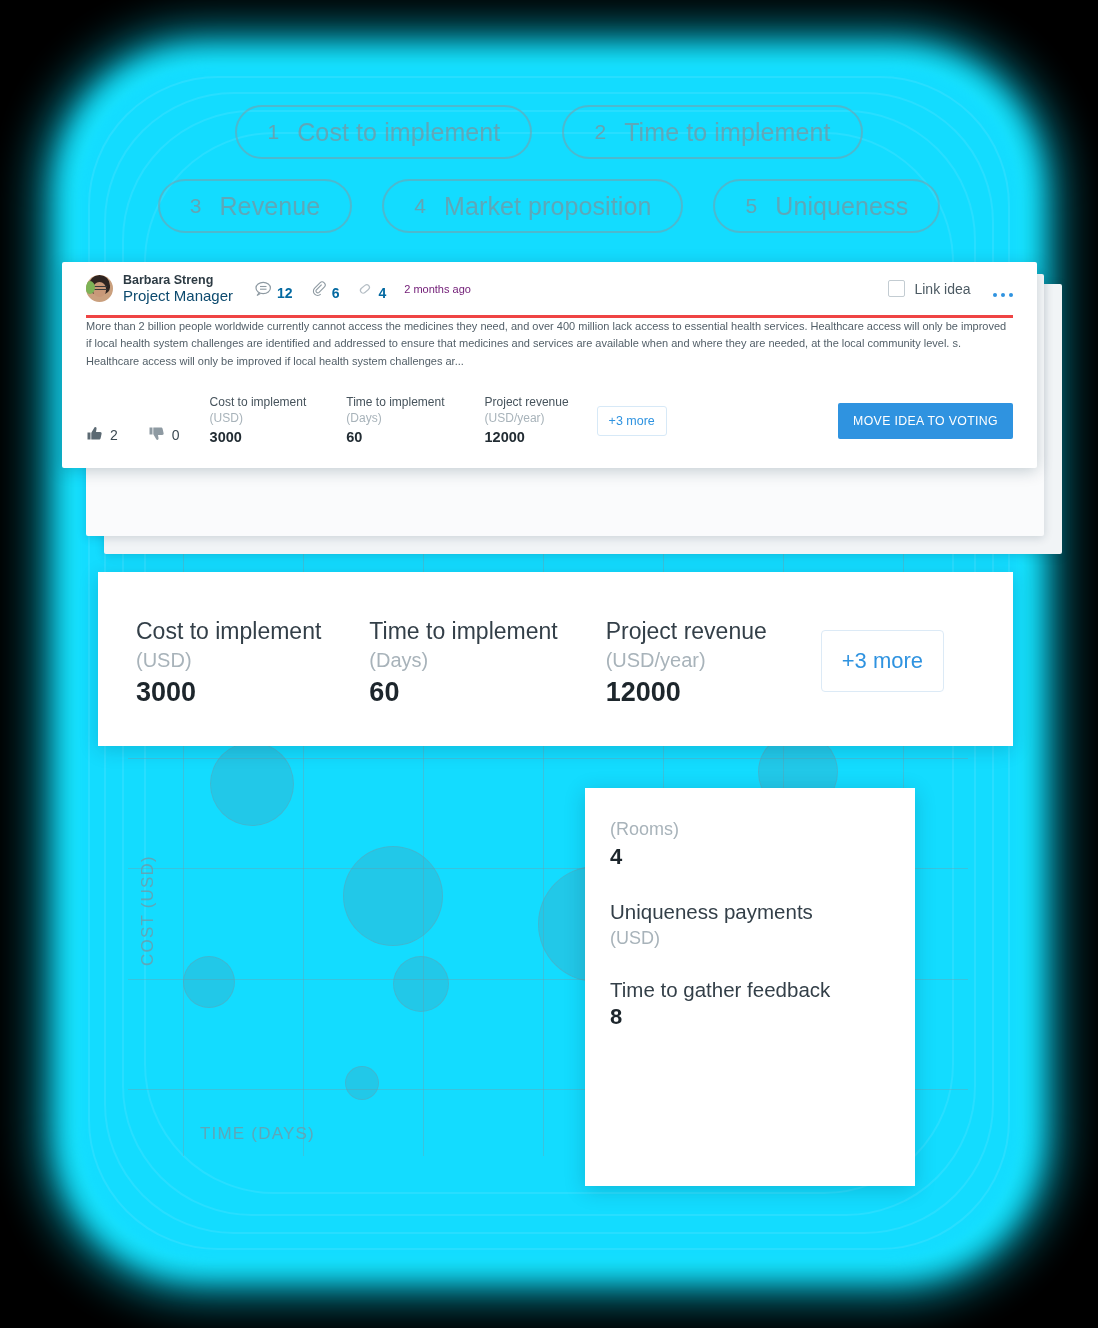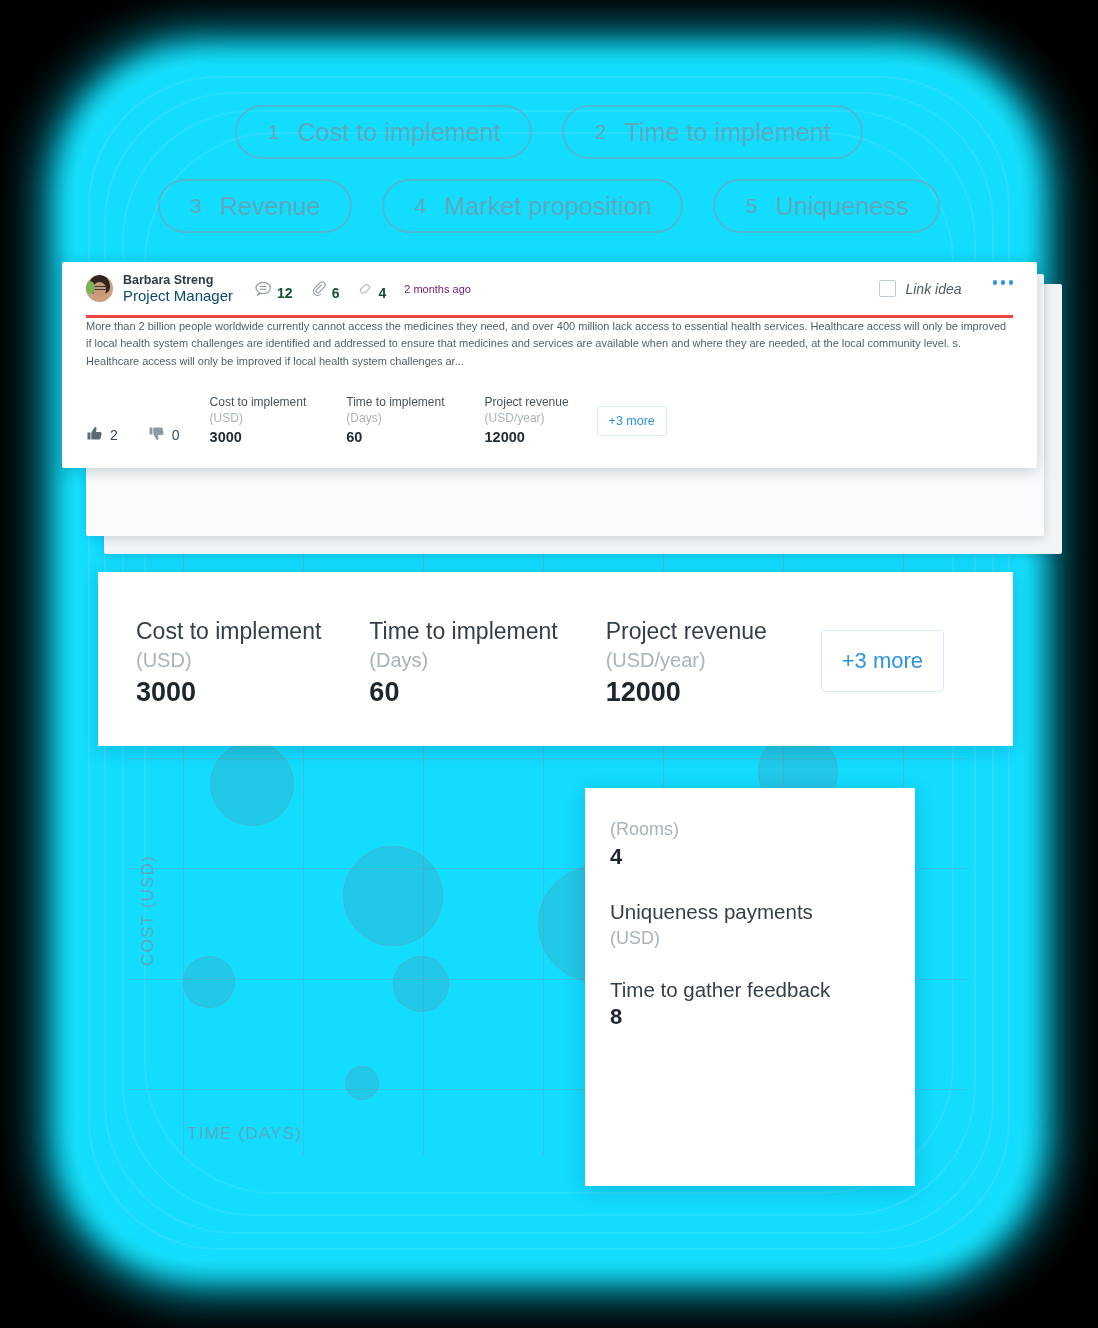--- a/index.html
+++ b/index.html
@@ -68,21 +68,21 @@
     background:rgba(70,155,180,.30);
     border:1px solid rgba(95,165,185,.45);
   }
   .axis-y {
     position:absolute; left:10px; top:430px;
     transform:rotate(-90deg); transform-origin:left top;
     color:rgba(110,155,170,.82); font-size:17px; letter-spacing:1.2px;
     white-space:nowrap;
   }
   .axis-x {
-    position:absolute; left:59px; top:588px;
+    position:absolute; left:72px; top:588px;
     color:rgba(110,155,170,.82); font-size:17px; letter-spacing:1.2px;
     white-space:nowrap;
   }
 
   
   .card-stack { position:absolute; left:62px; top:262px; width:975px; }
   .card-shadow2 {
     position:absolute; left:42px; top:22px; width:958px; height:270px;
     background:#f1f4f6; border-radius:2px;
     box-shadow:0 2px 10px rgba(0,40,60,.18);
@@ -120,24 +120,24 @@
     border-top:1px solid #3a3a3a; border-bottom:1px solid #3a3a3a;
   }
   .avatar .leaf {
     position:absolute; left:-1px; top:6px; width:10px; height:13px;
     background:#7db356; border-radius:50%;
   }
   .who { line-height:1.15; margin-right:22px; }
   .who .name { font-size:12.5px; font-weight:bold; color:#2d3b44; }
   .who .role { font-size:15px; color:#0c4a6e; }
   .stat { display:flex; align-items:center; gap:5px; margin-right:18px; }
-  .stat .v { font-size:14px; font-weight:bold; color:#14532d;margin-top:8px; }
+  .stat .v { font-size:14px; font-weight:bold; color:#0369a1;margin-top:8px; }
   .stat svg { display:block; }
   .ago { font-size:11px; color:#701a75; }
-  .head-right { margin-left:auto; display:flex; align-items:flex-start; gap:31px;font-style:italic; }
+  .head-right { margin-left:auto; display:flex; align-items:flex-end; gap:22px; }
   .chk {
     width:17px; height:17px; border:1px solid #c3ccd2; background:#fff;
     border-radius:2px;
   }
   .link-idea { display:flex; align-items:center; gap:9px; font-size:14px; color:#4c5a63; }
   .dots { display:flex; gap:3.5px; }
   .dots i { width:4.5px; height:4.5px; border-radius:50%; background:#2f93e0; display:block; }
 
   .card-title {
     font-size:16px; font-weight:bold; color:#2d3b44;
@@ -365,20 +365,21 @@
         </div>
         <div class="mini">
           <div class="t">Project revenue</div>
           <div class="u">(USD/year)</div>
           <div class="val">12000</div>
         </div>
       </div>
 
       <div class="more-mini">+3 more</div>
 
+      <button class="move-btn">MOVE IDEA TO VOTING</button>
     </div>
   </div>
 </div>
 
 <div class="metrics-panel">
   <div class="metric">
     <div class="t">Cost to implement</div>
     <div class="u">(USD)</div>
     <div class="val">3000</div>
   </div>

